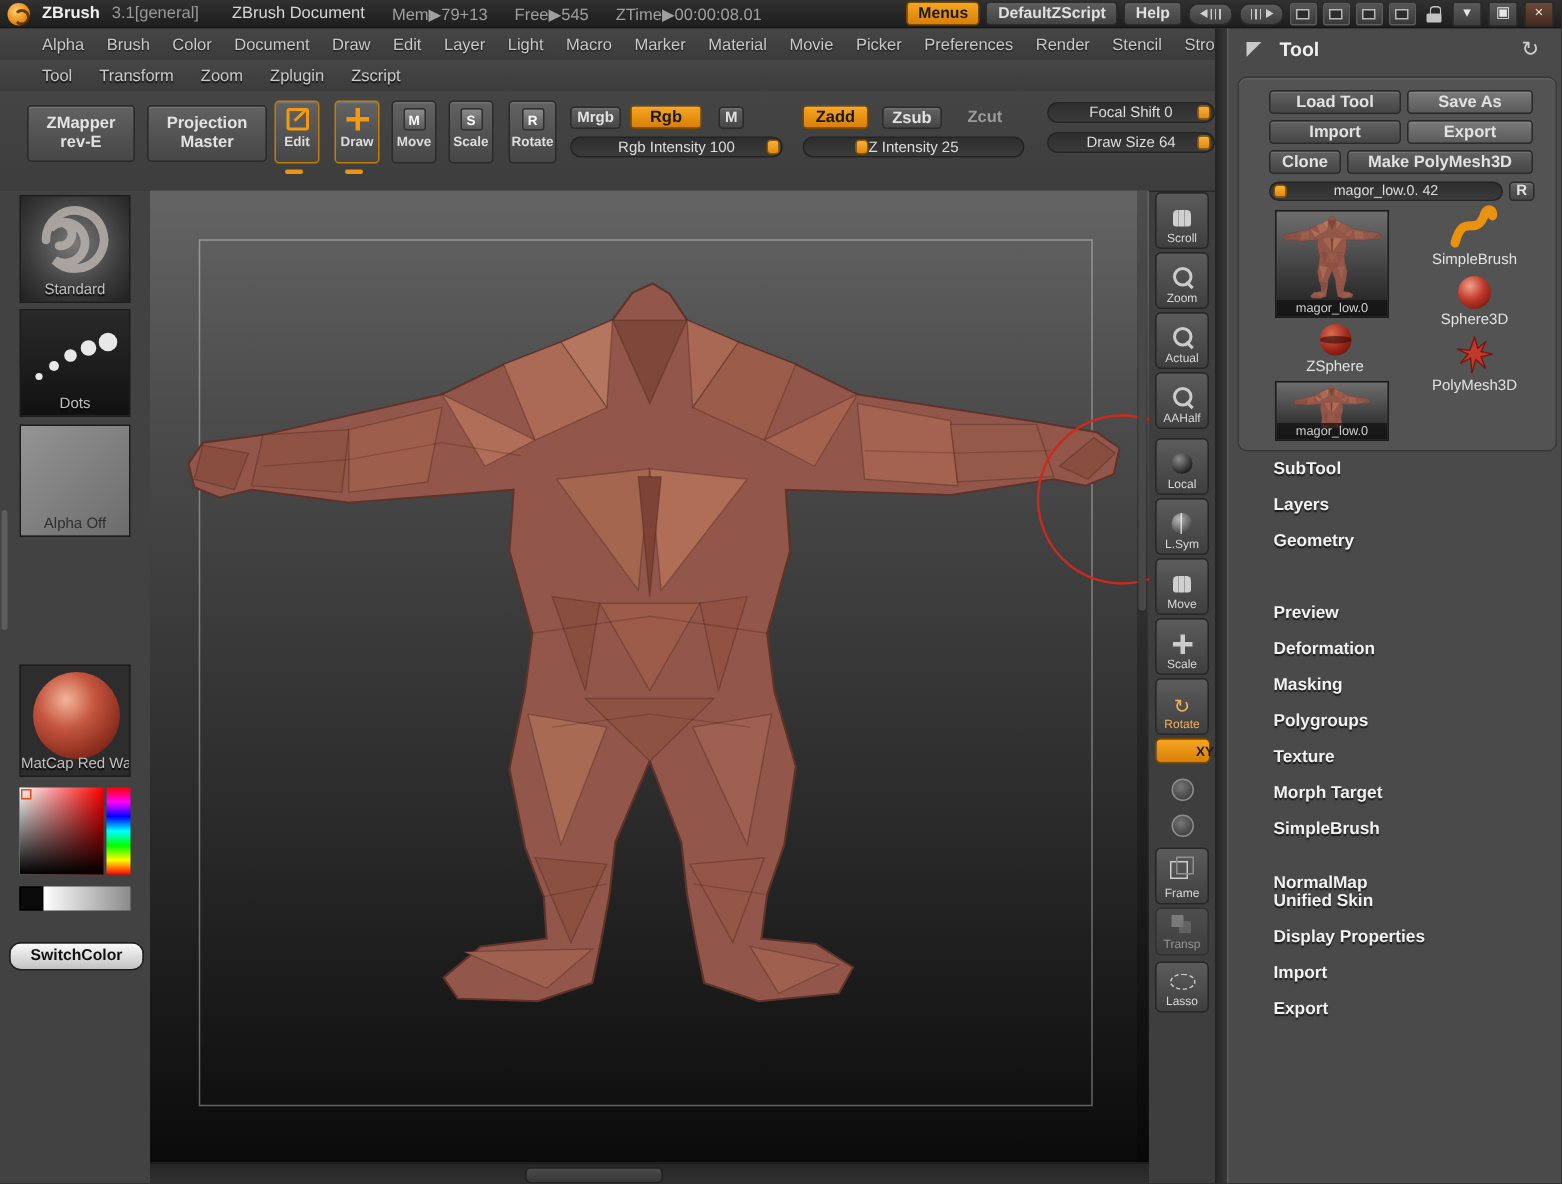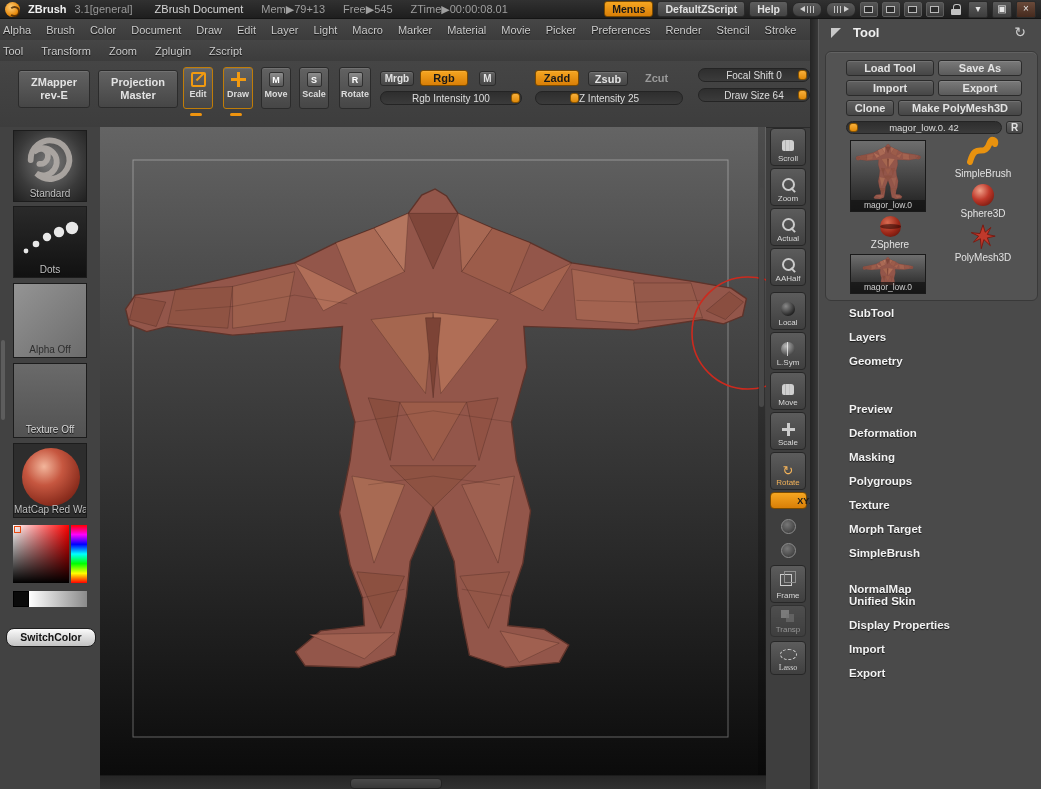--- a/index.html
+++ b/index.html
@@ -44,21 +44,21 @@
   .lockic .shackle{position:absolute;left:5px;top:1px;width:6px;height:5px;border:1.5px solid #c2c2c2;border-bottom:none;border-radius:3px 3px 0 0;}
   .wbtn{width:18px;height:15px;border:1px solid #2a2a2a;border-radius:2px;background:linear-gradient(#5a5a5a,#3d3d3d);
         color:#e6e6e6;font-size:10px;line-height:13px;text-align:center;cursor:pointer;}
   .wbtn.close{background:linear-gradient(#6a4a3a,#452a1e);}
   .zlogo{width:15px;height:15px;border-radius:50%;background:radial-gradient(circle at 40% 35%,#ffcf7a,#e88a0c 60%,#8a4e00);
          position:relative;}
   .zlogo::after{content:"";position:absolute;left:4px;top:4px;width:7px;height:7px;border:2px solid rgba(70,35,0,.8);
          border-left-color:transparent;border-radius:50%;}
 
   
-  .menurow{left:0;width:818px;height:21px;display:flex;align-items:center;gap:15px;padding-left:3px;
+  .menurow{left:0;width:818px;height:21px;display:flex;align-items:center;gap:15px;padding-left:28px;
            box-sizing:border-box;background:linear-gradient(#464646,#3c3c3c);}
   .menurow.r1{top:19px;}
   .menurow.r2{top:40px;gap:18px;}
   .mi{color:#cacaca;font-size:11px;cursor:pointer;text-shadow:0 1px 1px rgba(0,0,0,.8);white-space:nowrap;}
 
   
   .shelf{left:0;top:61px;width:818px;height:66px;background:linear-gradient(#454545,#3d3d3d);border-bottom:1px solid #2a2a2a;}
   .two-line{line-height:13px;padding-top:5px;font-size:11px;}
   .toolbtn{display:flex;flex-direction:column;align-items:center;justify-content:flex-start;padding-top:4px;}
   .toolbtn .tlab{font-size:9px;color:#ddd;margin-top:2px;}
@@ -337,23 +337,20 @@
             <circle cx="33" cy="30" r="4.2"></circle>
             <circle cx="45" cy="25" r="5.2"></circle>
             <circle cx="58" cy="21" r="6.2"></circle>
           </g>
       </svg>
       <span class="tlabel">Dots</span>
     </div>
     <div class="thumb" style="top:156px;height:75px;background:linear-gradient(135deg,#949494,#6c6c6c);">
       <span class="tlabel" style="color:#2e2e2e;text-shadow:none;">Alpha Off</span>
     </div>
-    <div class="thumb" style="top:236px;height:75px;background:linear-gradient(#6a6a6a,#525252);">
-      <span class="tlabel" style="color:#d9d9d9;">Texture Off</span>
-    </div>
     <div class="thumb" style="top:316px;height:75px;background:#2d2d2d;">
       <span class="matsphere"></span>
       <span class="tlabel">MatCap Red Wa</span>
     </div>
     <div class="abs" style="left:13px;top:398px;width:74px;height:58px;">
       <span class="satsq">
           <span class="satmark"></span>
         </span>
       <span class="huestrip"></span>
     </div>
@@ -426,21 +423,21 @@
         <span class="i-orb"></span>
       </div>
     <div class="msb" style="top:438px;height:38px;">
       <span class="i-cube"></span>
       <span class="lbl">Frame</span>
     </div>
     <div class="msb dim" style="top:478px;height:32px;">
       <span class="i-sq2"></span>
       <span class="lbl">Transp</span>
     </div>
-    <div class="msb" style="top:514px;height:34px;font-family:Liberation Serif, serif;">
+    <div class="msb" style="top:514px;height:34px;">
       <span class="i-lasso"></span>
       <span class="lbl">Lasso</span>
     </div>
   </div>
 
   <div class="abs vdivider"></div>
 
   <div class="abs rpanel">
     <span class="ph-arrow"></span>
     <span class="ph-title">Tool</span>

